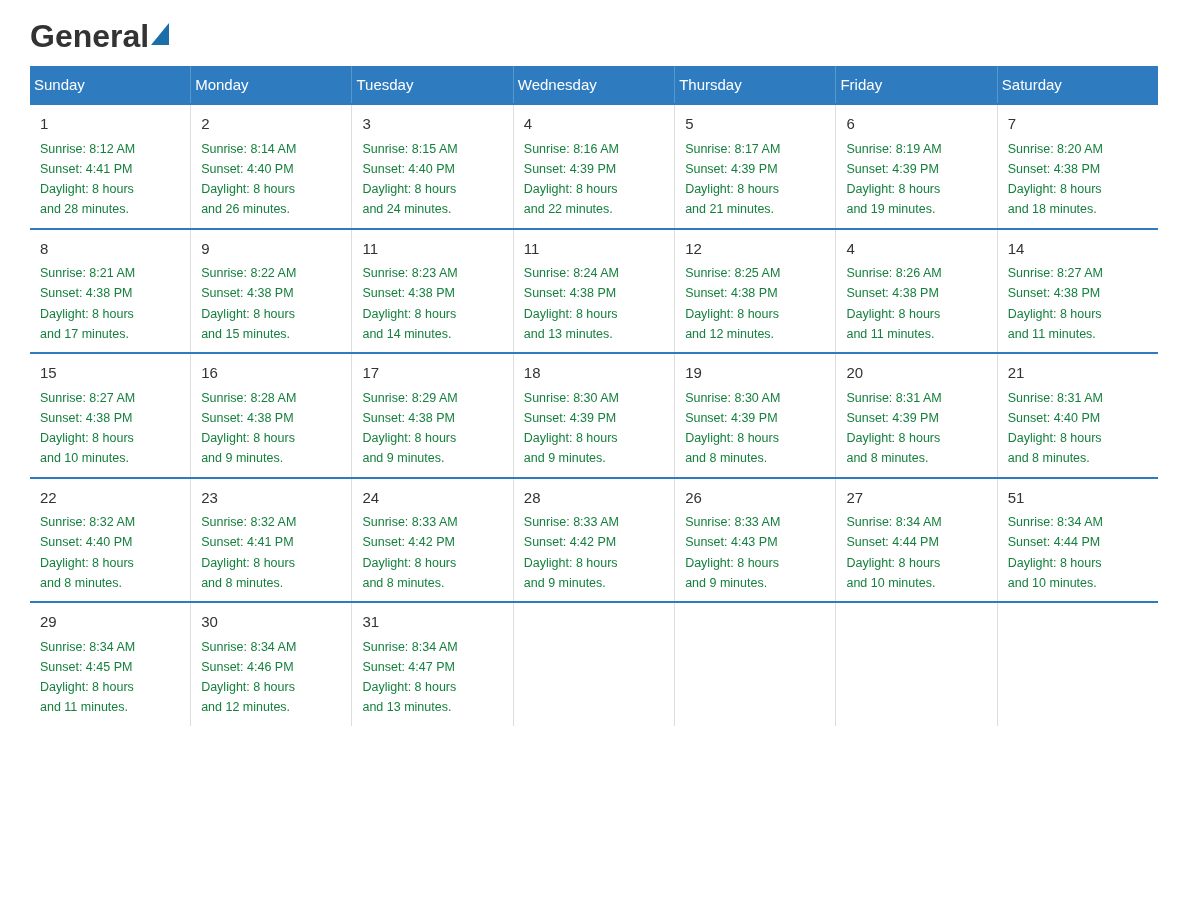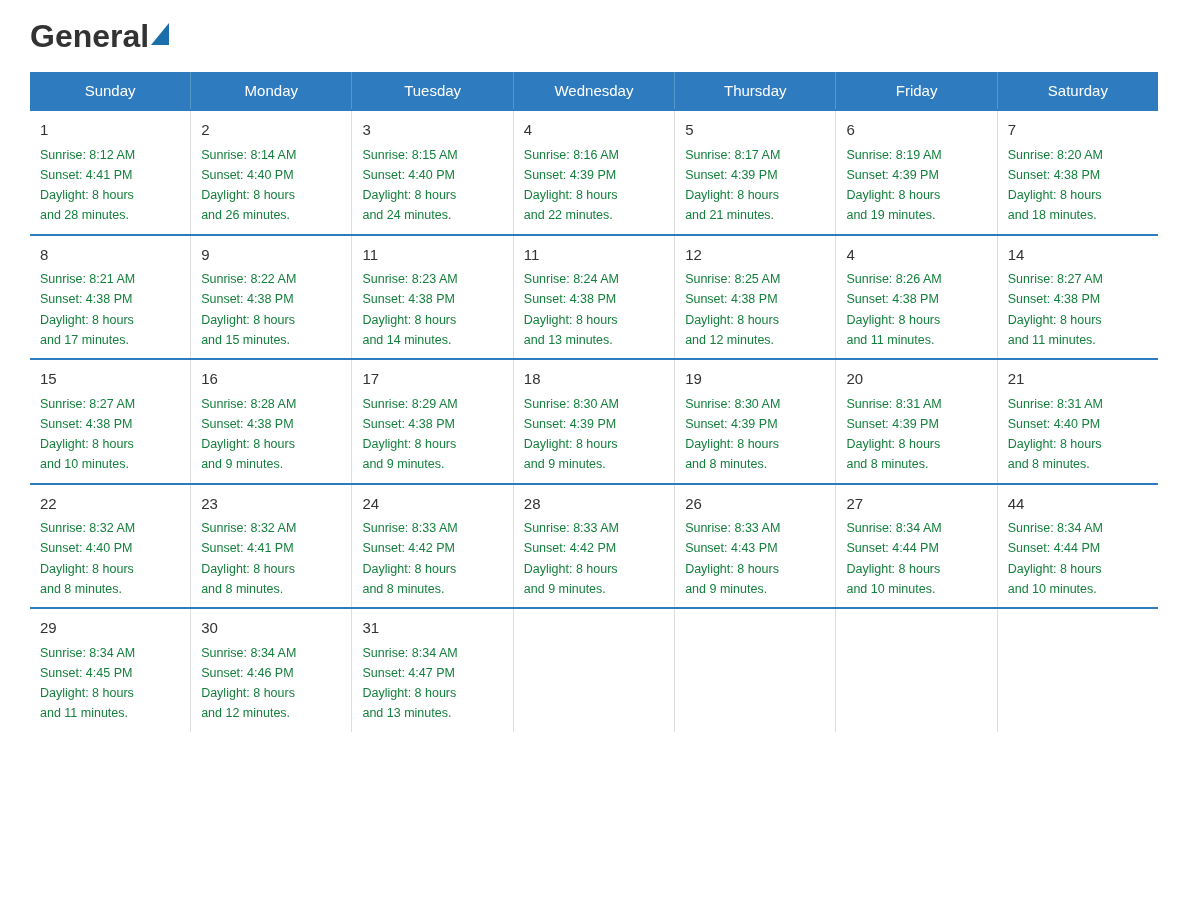--- a/index.html
+++ b/index.html
@@ -7,21 +7,21 @@
       font-family: Arial, sans-serif;
       background: #fff;
       width: 1188px;
       min-height: 918px;
       padding: 20px 30px;
     }
     .header {
       display: flex;
       justify-content: space-between;
       align-items: flex-start;
-      margin-bottom: 26px;
+      margin-bottom: 20px;
     }
     .logo {
       display: flex;
       flex-direction: column;
       align-items: flex-start;
     }
     .title-section {
       text-align: right;
     }
     .main-title {
@@ -39,21 +39,21 @@
       width: 100%;
       border-collapse: collapse;
       font-size: 13.5px;
     }
     thead tr {
       background-color: #2e7bbf;
       color: #fff;
     }
     thead th {
       padding: 10px 4px;
-      text-align: center;
+      text-align: left;
       font-weight: normal;
       font-size: 15px;
       border-right: 1px solid #5599cc;
     }
     thead th:last-child {
       border-right: none;
     }
     tbody tr {
       border-top: 2px solid #2e7bbf;
       vertical-align: top;
@@ -136,21 +136,21 @@
         <td><span class="day-num">20</span><span class="day-info">Sunrise: 8:31 AM<br>Sunset: 4:39 PM<br>Daylight: 8 hours<br>and 8 minutes.</span></td>
         <td><span class="day-num">21</span><span class="day-info">Sunrise: 8:31 AM<br>Sunset: 4:40 PM<br>Daylight: 8 hours<br>and 8 minutes.</span></td>
       </tr>
       <tr>
         <td><span class="day-num">22</span><span class="day-info">Sunrise: 8:32 AM<br>Sunset: 4:40 PM<br>Daylight: 8 hours<br>and 8 minutes.</span></td>
         <td><span class="day-num">23</span><span class="day-info">Sunrise: 8:32 AM<br>Sunset: 4:41 PM<br>Daylight: 8 hours<br>and 8 minutes.</span></td>
         <td><span class="day-num">24</span><span class="day-info">Sunrise: 8:33 AM<br>Sunset: 4:42 PM<br>Daylight: 8 hours<br>and 8 minutes.</span></td>
         <td><span class="day-num">28</span><span class="day-info">Sunrise: 8:33 AM<br>Sunset: 4:42 PM<br>Daylight: 8 hours<br>and 9 minutes.</span></td>
         <td><span class="day-num">26</span><span class="day-info">Sunrise: 8:33 AM<br>Sunset: 4:43 PM<br>Daylight: 8 hours<br>and 9 minutes.</span></td>
         <td><span class="day-num">27</span><span class="day-info">Sunrise: 8:34 AM<br>Sunset: 4:44 PM<br>Daylight: 8 hours<br>and 10 minutes.</span></td>
-        <td><span class="day-num">44</span><span class="day-info">Sunrise: 8:34 AM<br>Sunset: 4:44 PM<br>Daylight: 8 hours<br>and 10 minutes.</span></td>
+        <td><span class="day-num">51</span><span class="day-info">Sunrise: 8:34 AM<br>Sunset: 4:44 PM<br>Daylight: 8 hours<br>and 10 minutes.</span></td>
       </tr>
       <tr>
         <td><span class="day-num">29</span><span class="day-info">Sunrise: 8:34 AM<br>Sunset: 4:45 PM<br>Daylight: 8 hours<br>and 11 minutes.</span></td>
         <td><span class="day-num">30</span><span class="day-info">Sunrise: 8:34 AM<br>Sunset: 4:46 PM<br>Daylight: 8 hours<br>and 12 minutes.</span></td>
         <td><span class="day-num">31</span><span class="day-info">Sunrise: 8:34 AM<br>Sunset: 4:47 PM<br>Daylight: 8 hours<br>and 13 minutes.</span></td>
         <td></td>
         <td></td>
         <td></td>
         <td></td>
       </tr>

